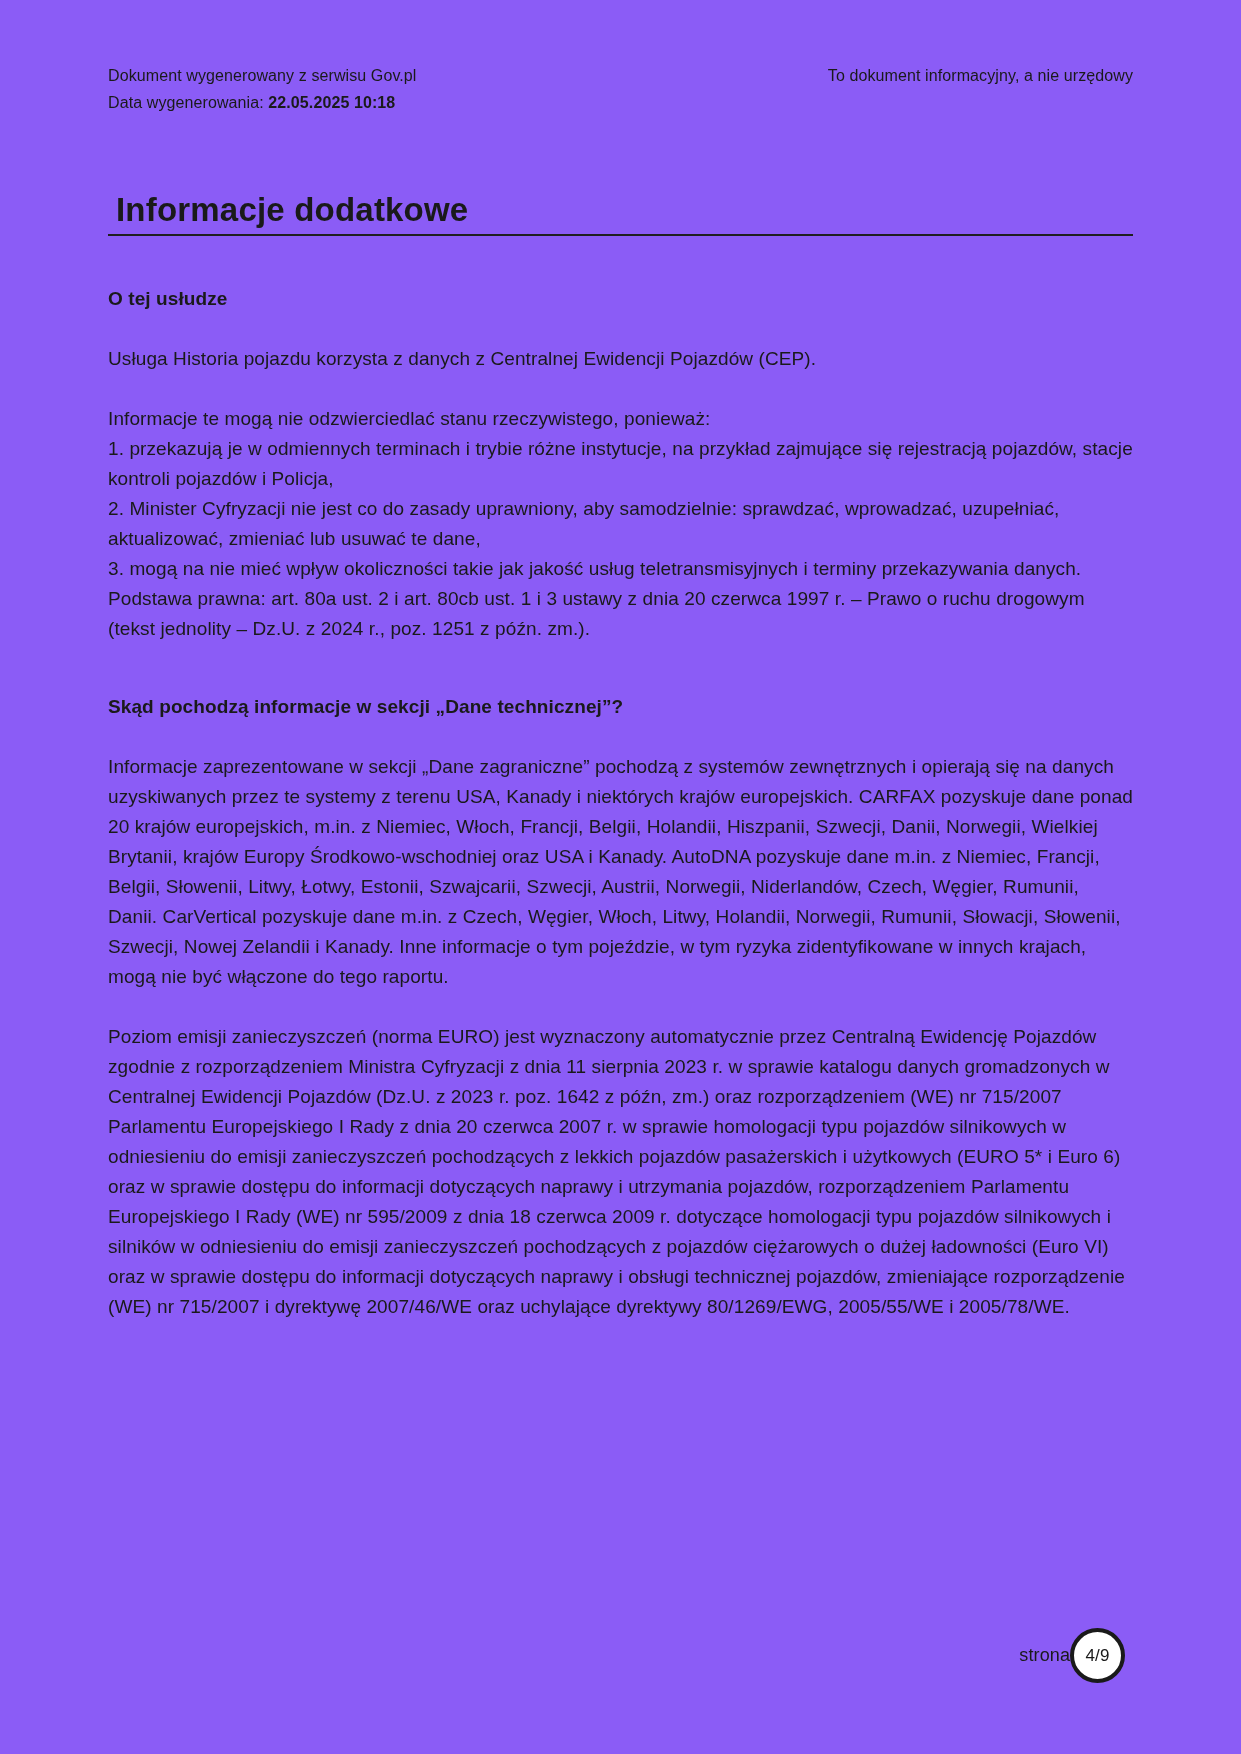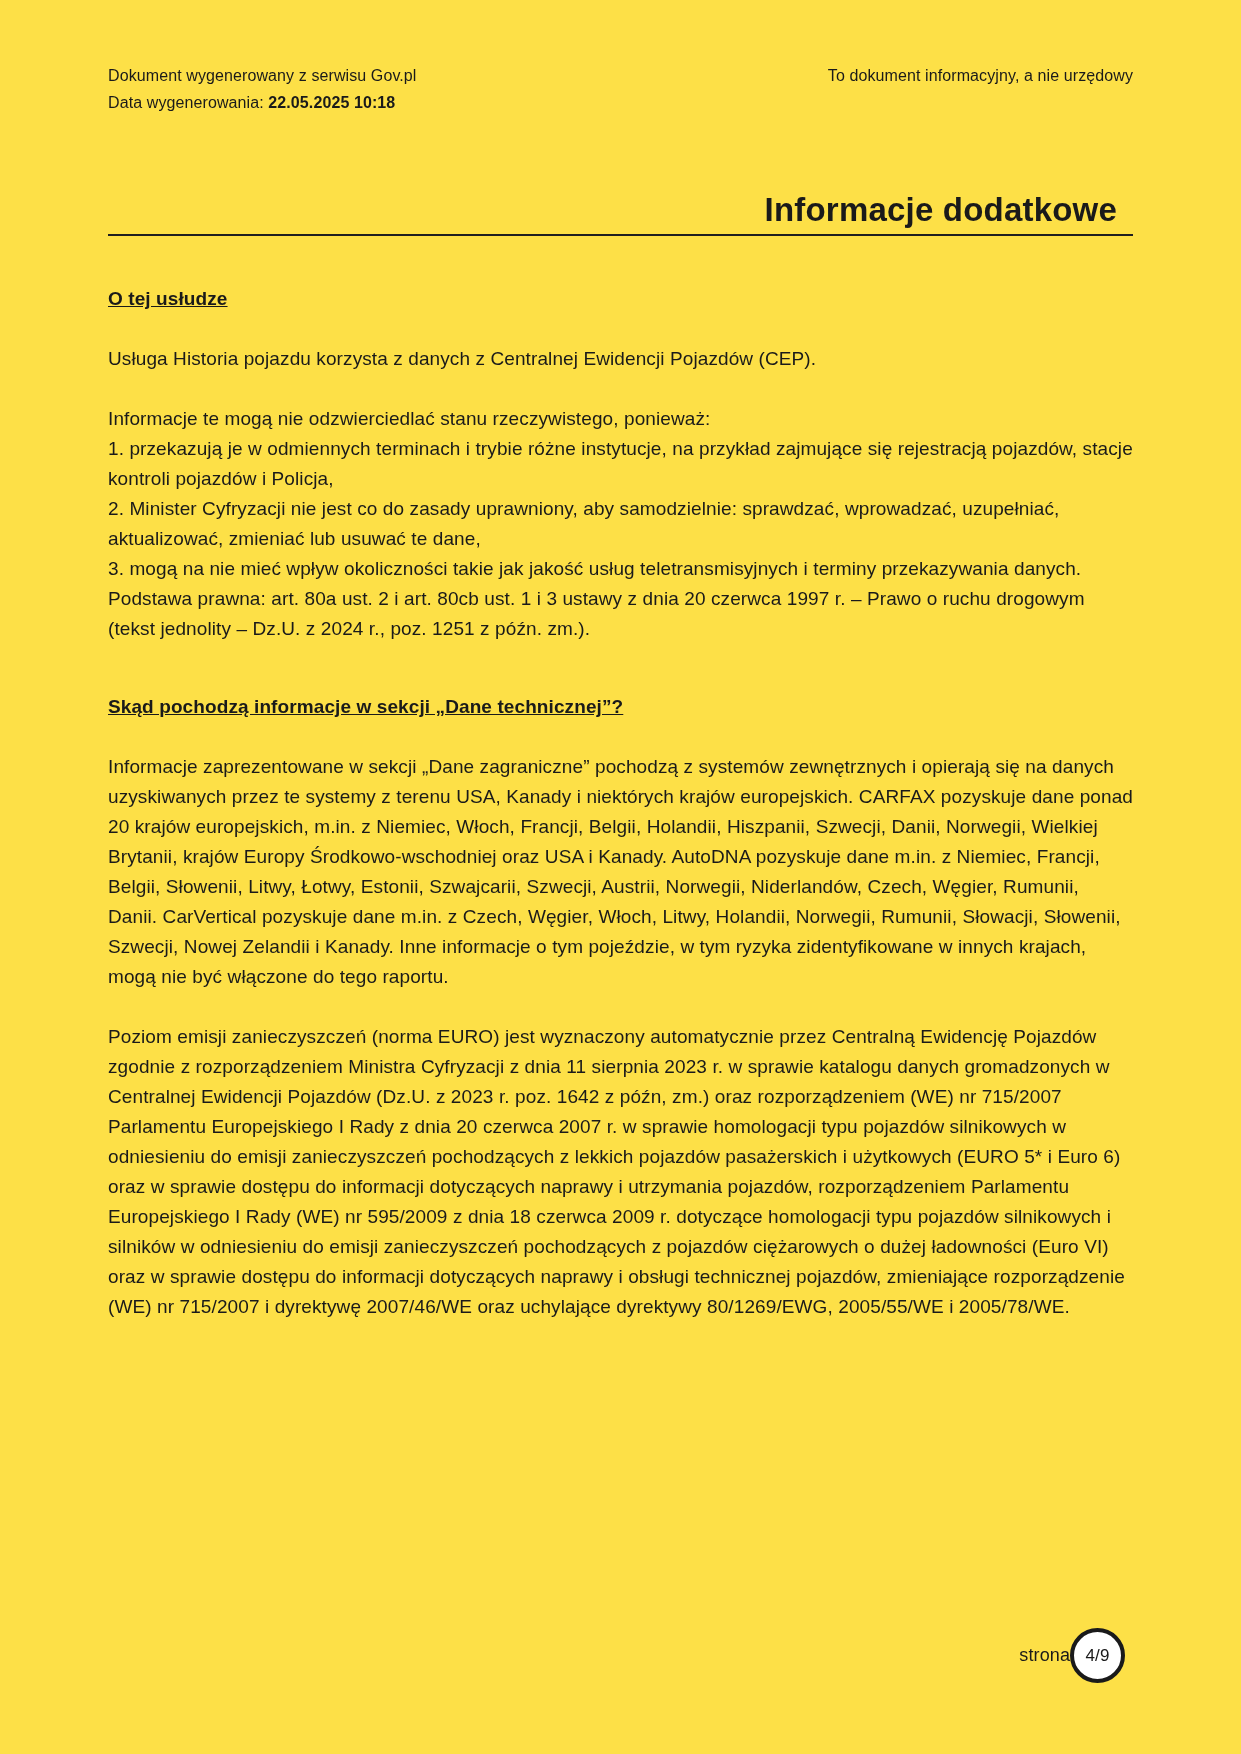--- a/index.html
+++ b/index.html
@@ -5,21 +5,21 @@
   html, body {
     margin: 0;
     padding: 0;
     background: #e8e8e8;
   }
   .page {
     position: relative;
     width: 1241px;
     height: 1754px;
     margin: 0 auto;
-    background: #fde047;
+    background: #8b5cf6;
     font-family: "Liberation Sans", "DejaVu Sans", sans-serif;
     color: #1a1a1a;
     overflow: hidden;
   }
   .content {
     margin: 0 108px;
   }
   
   .doc-header {
     padding-top: 62px;
@@ -33,40 +33,38 @@
   .doc-header .left-col {}
   .doc-header .date-value {
     font-weight: 700;
   }
   .doc-header .right-col {
     text-align: left;
     white-space: nowrap;
   }
   
   .page-title {
-    margin: 74px 16px 0;
+    margin: 74px 8px 0;
     font-size: 33px;
     line-height: 40px;
     font-weight: 700;
     letter-spacing: 0.2px;
-    text-align: right;
   }
   .title-rule {
     border: none;
     border-top: 2px solid #1f1f1f;
     margin: 4px 0 0;
   }
   
   .section-heading {
     font-size: 19px;
     line-height: 30px;
     font-weight: 700;
     letter-spacing: 0.1px;
     margin: 48px 0 30px;
-    text-decoration: underline;
   }
   .section:first-of-type .section-heading {
     margin-top: 60px;
   }
   .para {
     font-size: 19px;
     line-height: 30px;
     letter-spacing: 0.1px;
     margin: 0 0 30px;
     white-space: pre-line;

